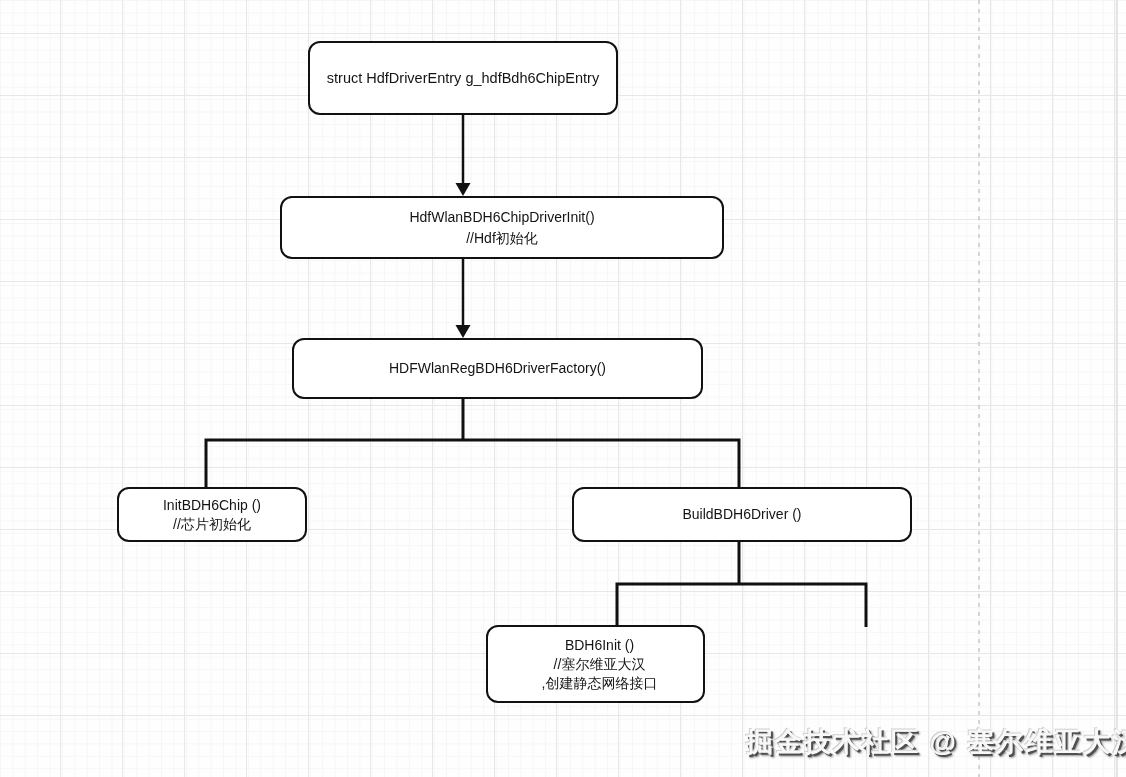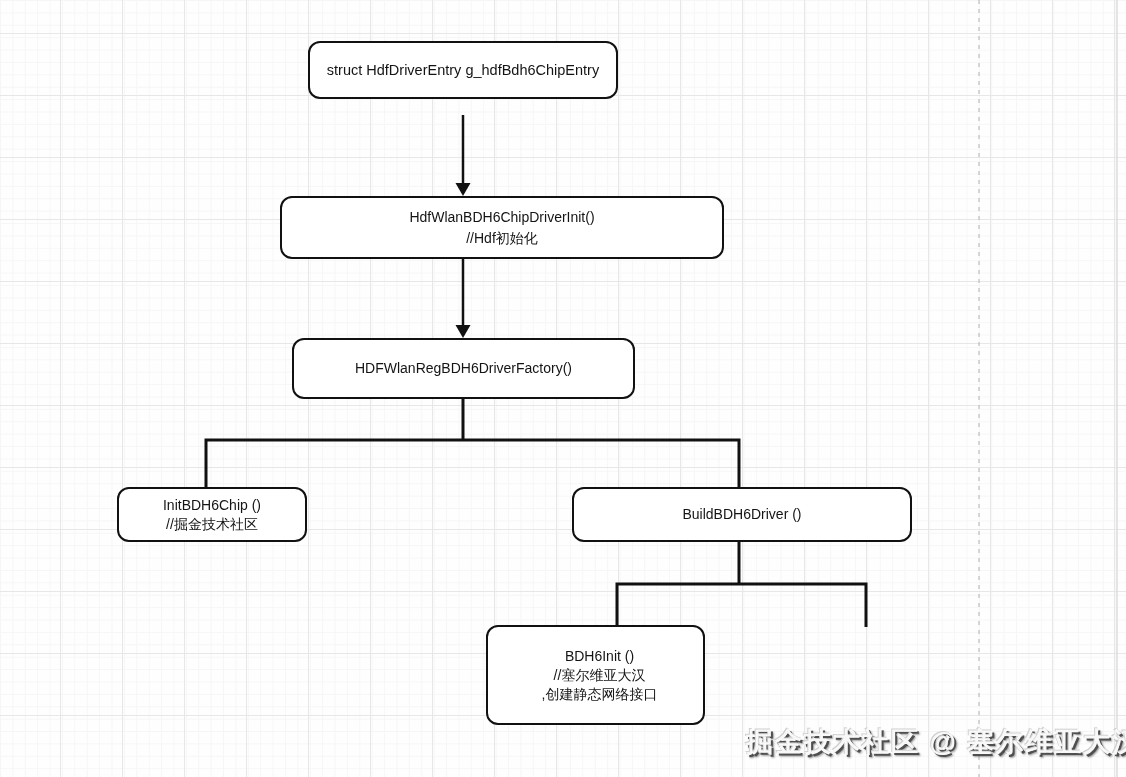--- a/index.html
+++ b/index.html
@@ -34,26 +34,26 @@
     background:var(--node-fill);
     border:2px solid var(--node-border);
     border-radius:12px;
     display:flex;flex-direction:column;align-items:center;justify-content:center;
     text-align:center;
     color:#141414;
     font-size:14px;line-height:19px;
     box-sizing:border-box;
     z-index:2;
   }
-  .n1{left:308px;top:41px;width:310px;height:58px;font-size:14.5px;line-height:21px;text-align:right;}
+  .n1{left:308px;top:41px;width:310px;height:74px;font-size:14.5px;line-height:21px;text-align:right;}
   .n2{left:280px;top:196px;width:444px;height:63px;line-height:21px;}
-  .n3{left:292px;top:338px;width:343px;height:61px;}
+  .n3{left:292px;top:338px;width:411px;height:61px;}
   .n4{left:117px;top:487px;width:190px;height:55px;}
   .n5{left:572px;top:487px;width:340px;height:55px;}
-  .n6{left:486px;top:625px;width:219px;height:100px;padding-left:8px;}
+  .n6{left:486px;top:625px;width:219px;height:78px;padding-left:8px;}
   .n7{left:734px;top:627px;width:281px;height:75px;}
   .nl{white-space:nowrap;}
   .watermark{
     position:absolute;left:746px;top:724px;
     font-size:27px;font-weight:bold;letter-spacing:2px;white-space:nowrap;
     color:var(--watermark-fill);
     text-shadow:-1px -1px 0 #cfcfcf, 2px 2px 0 var(--watermark-shadow), 3px 3px 2px rgba(70,70,70,.55);
     z-index:3;
   }
 </style>
@@ -96,21 +96,21 @@
     <div class="nl">HdfWlanBDH6ChipDriverInit()</div>
     <div class="nl">//Hdf初始化</div>
   </div>
 
   <div class="node n3">
     <div class="nl">HDFWlanRegBDH6DriverFactory()</div>
   </div>
 
   <div class="node n4">
     <div class="nl">InitBDH6Chip ()</div>
-    <div class="nl">//掘金技术社区</div>
+    <div class="nl">//芯片初始化</div>
   </div>
 
   <div class="node n5">
     <div class="nl">BuildBDH6Driver ()</div>
   </div>
 
   <div class="node n6">
     <div class="nl">BDH6Init ()</div>
     <div class="nl">//塞尔维亚大汉</div>
     <div class="nl">,创建静态网络接口</div>

